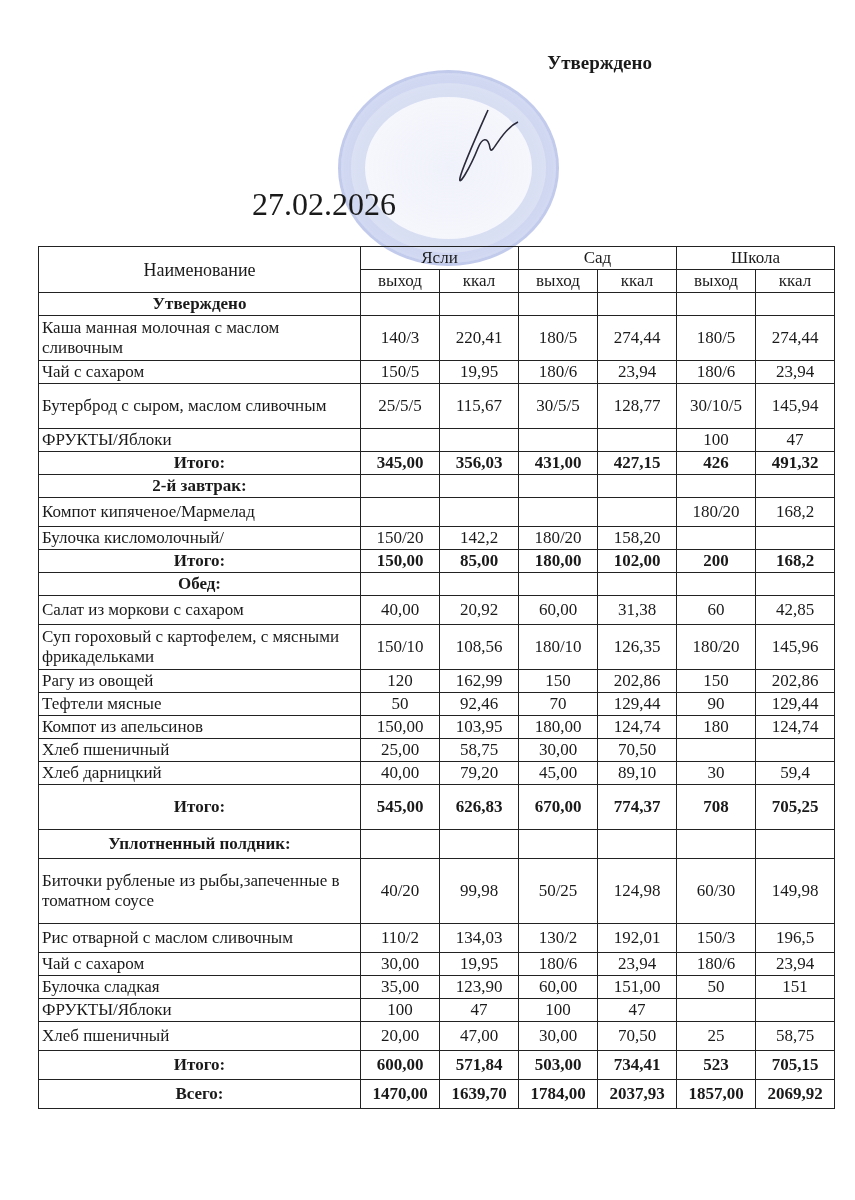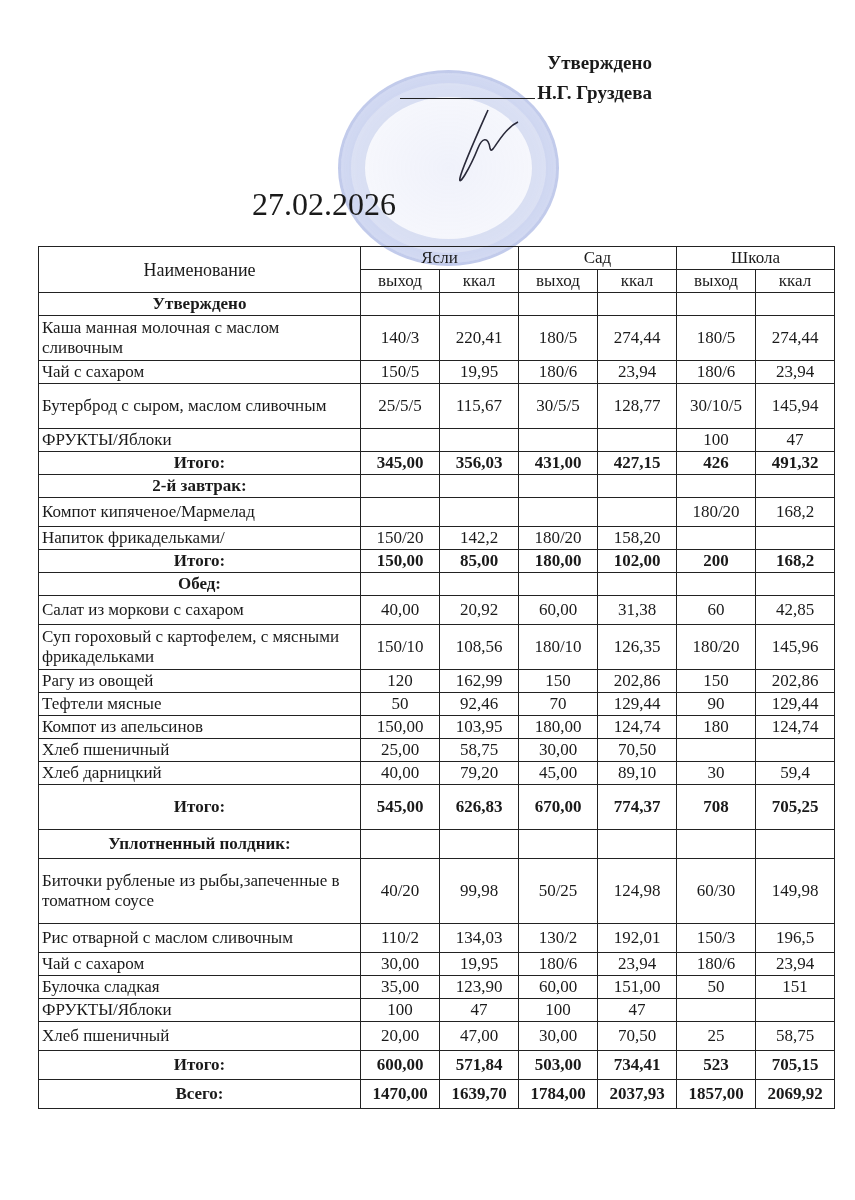--- a/index.html
+++ b/index.html
@@ -33,23 +33,20 @@
 </head>
 <body>
 
 <div class="stamp"></div>
 <svg class="signature" viewBox="0 0 90 80">
   <path d="M48 2 C 40 20, 22 60, 20 70 C 18 80, 30 60, 38 40 C 42 30, 48 28, 50 40 C 52 50, 60 22, 78 14" fill="none" stroke="#2a2a3a" stroke-width="1.6"></path>
 </svg>
 
 <div class="approval">
   <div>Утверждено</div>
-  <div class="approval-row-3">
-    <span class="sig-line"></span><span>Н.Г. Груздева</span>
-  </div>
 </div>
 
 <div class="date">27.02.2026</div>
 
 <table class="menu">
   <colgroup>
     <col class="c-name">
       <col class="c-num">
       <col class="c-num">
       <col class="c-num">
@@ -140,21 +137,21 @@
       <tr class="item mid">
         <td class="name">Компот кипяченое/Мармелад</td>
         <td></td>
         <td></td>
         <td></td>
         <td></td>
         <td>180/20</td>
         <td>168,2</td>
       </tr>
       <tr class="item">
-        <td class="name">Напиток фрикадельками/</td>
+        <td class="name">Булочка кисломолочный/</td>
         <td>150/20</td>
         <td>142,2</td>
         <td>180/20</td>
         <td>158,20</td>
         <td></td>
         <td></td>
       </tr>
       <tr class="total">
         <td class="name">Итого:</td>
         <td>150,00</td>

